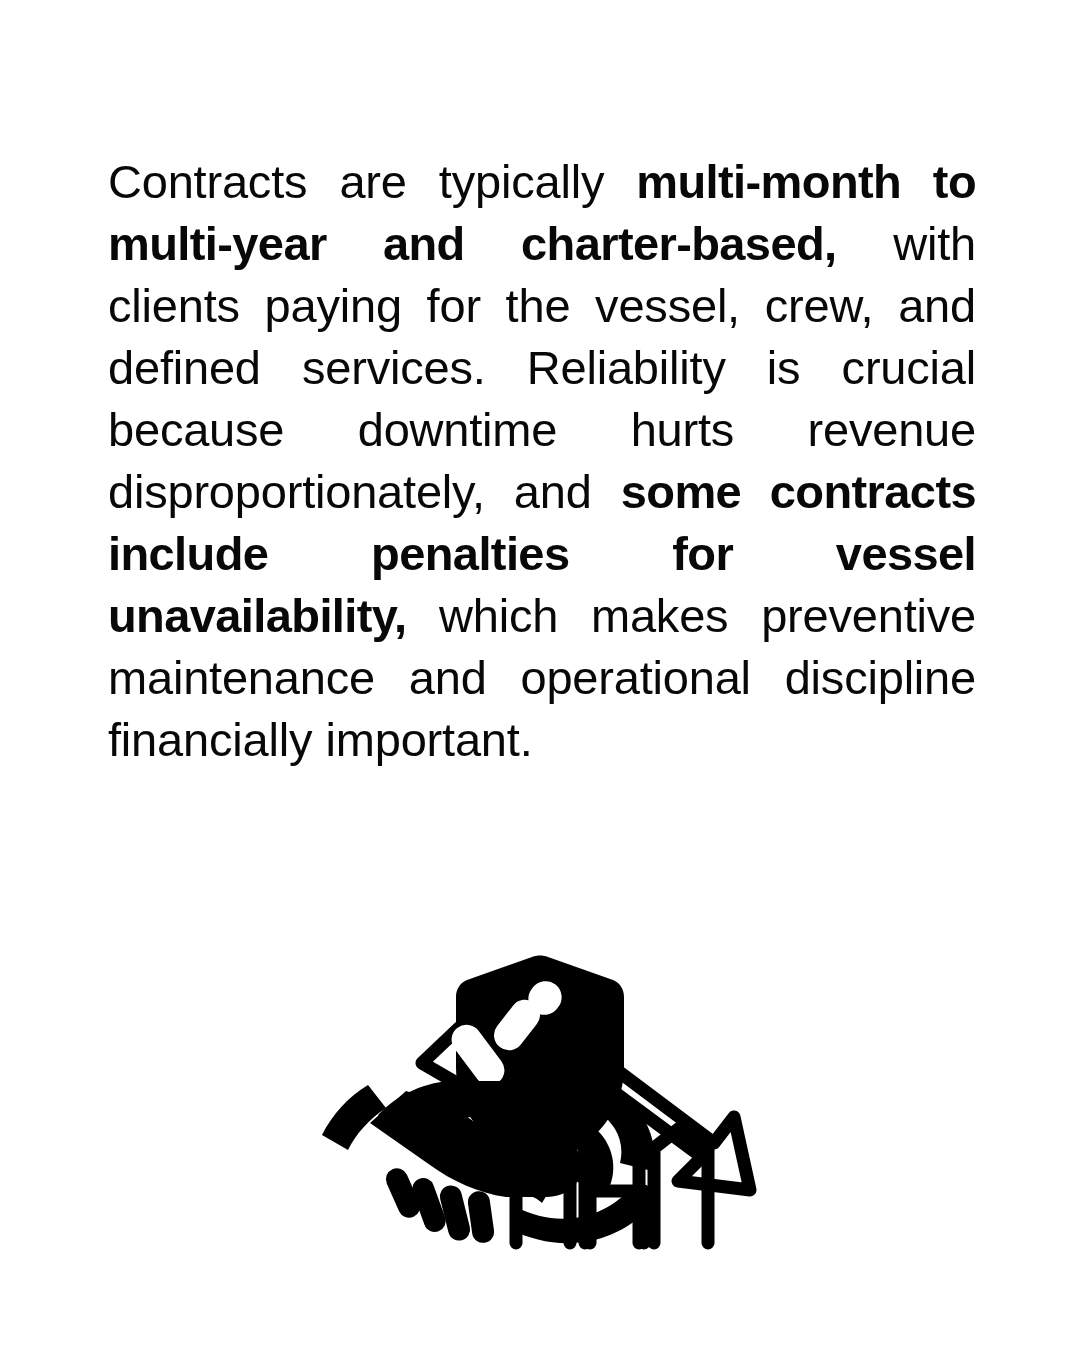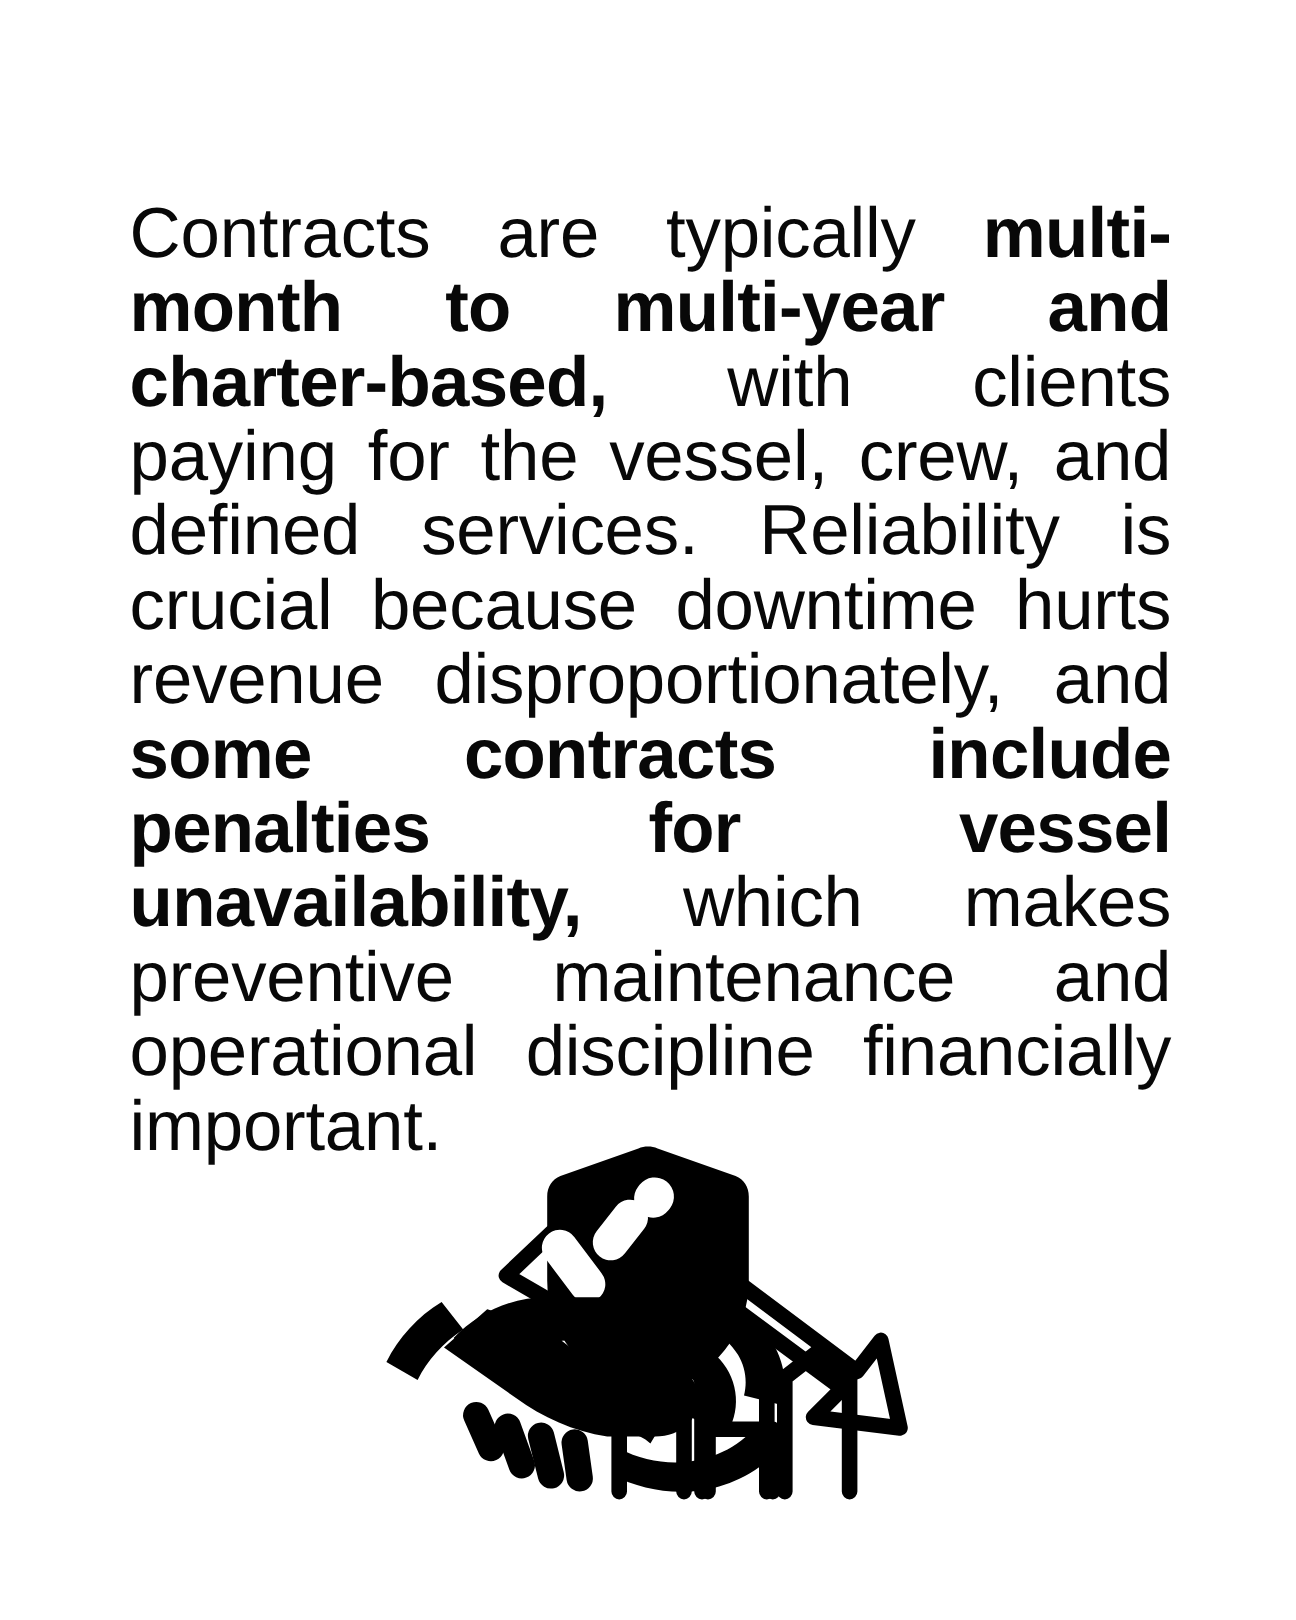--- a/index.html
+++ b/index.html
@@ -22,21 +22,21 @@
   }
 
   
   .copy-block {
     position: absolute;
     left: 108px;
     top: 104px;
     width: 868px;
     text-align: justify;
     text-align-last: left;
-    font-size: 59px;
+    font-size: 47px;
     line-height: 62px;
     letter-spacing: -0.2px;
     color: #080808;
     font-weight: 400;
     word-spacing: 0.5px;
     -webkit-font-smoothing: antialiased;
   }
   .copy-block .em {
     font-weight: 700;
     letter-spacing: -0.6px;

